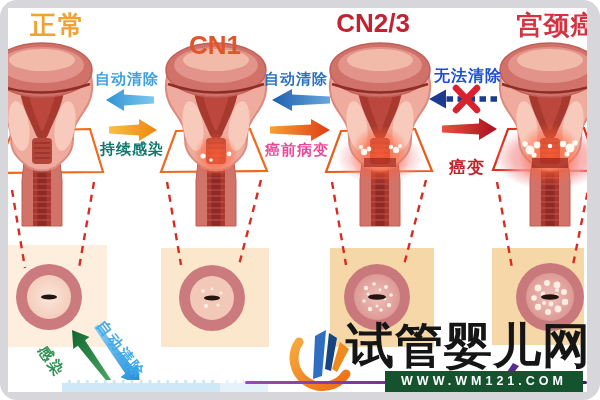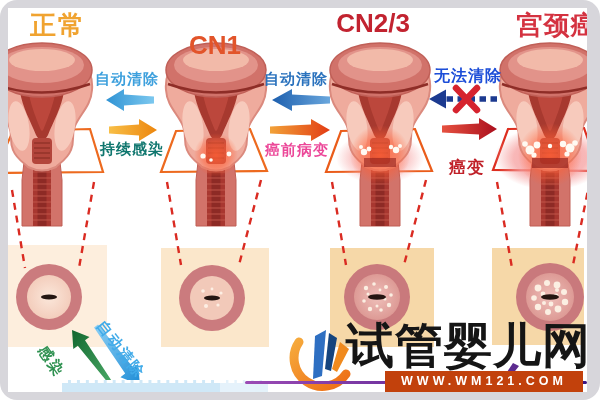--- a/index.html
+++ b/index.html
@@ -17,21 +17,21 @@
   .lbl-b3{color:#1d4ed8;font-size:16px}.lbl-f3{color:#c02028;font-size:17px}
   .rot{font-weight:bold;font-size:15px;letter-spacing:2px;transform-origin:0 0;}
   .lbl-inf{color:#2e9150;transform:rotate(55deg);}
   .lbl-clr{color:#41abe9;transform:rotate(52deg);}
   .bluebar{position:absolute;left:62px;top:380px;width:158px;height:14px;background:#cfe8f7;border-top:3px dashed #ffffff;box-sizing:border-box;}
   .bluebar2{position:absolute;left:220px;top:380px;width:48px;height:14px;background:#cfe8f7;opacity:.55;border-top:3px dashed #ffffff;box-sizing:border-box;}
   .purpleline{position:absolute;left:245px;top:381px;width:342px;height:3px;border-radius:2px;
               background:linear-gradient(90deg,#9b4bb5,#3a1583);}
   .sitename{position:absolute;left:346px;top:320px;width:252px;font-family:"Liberation Serif","DejaVu Serif",serif;
             font-weight:bold;font-size:48px;color:#151515;letter-spacing:1px;line-height:52px;}
-  .urlband{position:absolute;left:385px;top:371px;width:198px;height:21px;background:#c2410c;color:#ffffff;
+  .urlband{position:absolute;left:385px;top:371px;width:198px;height:21px;background:#14532d;color:#ffffff;
            font-weight:bold;font-size:12.5px;letter-spacing:4px;line-height:21px;text-align:center;}
 </style>
 </head>
 <body>
 
 <div class="frame">
  <div class="canvas">
   <div class="stage">
 
   <svg width="600" height="400" viewBox="0 0 600 400">

